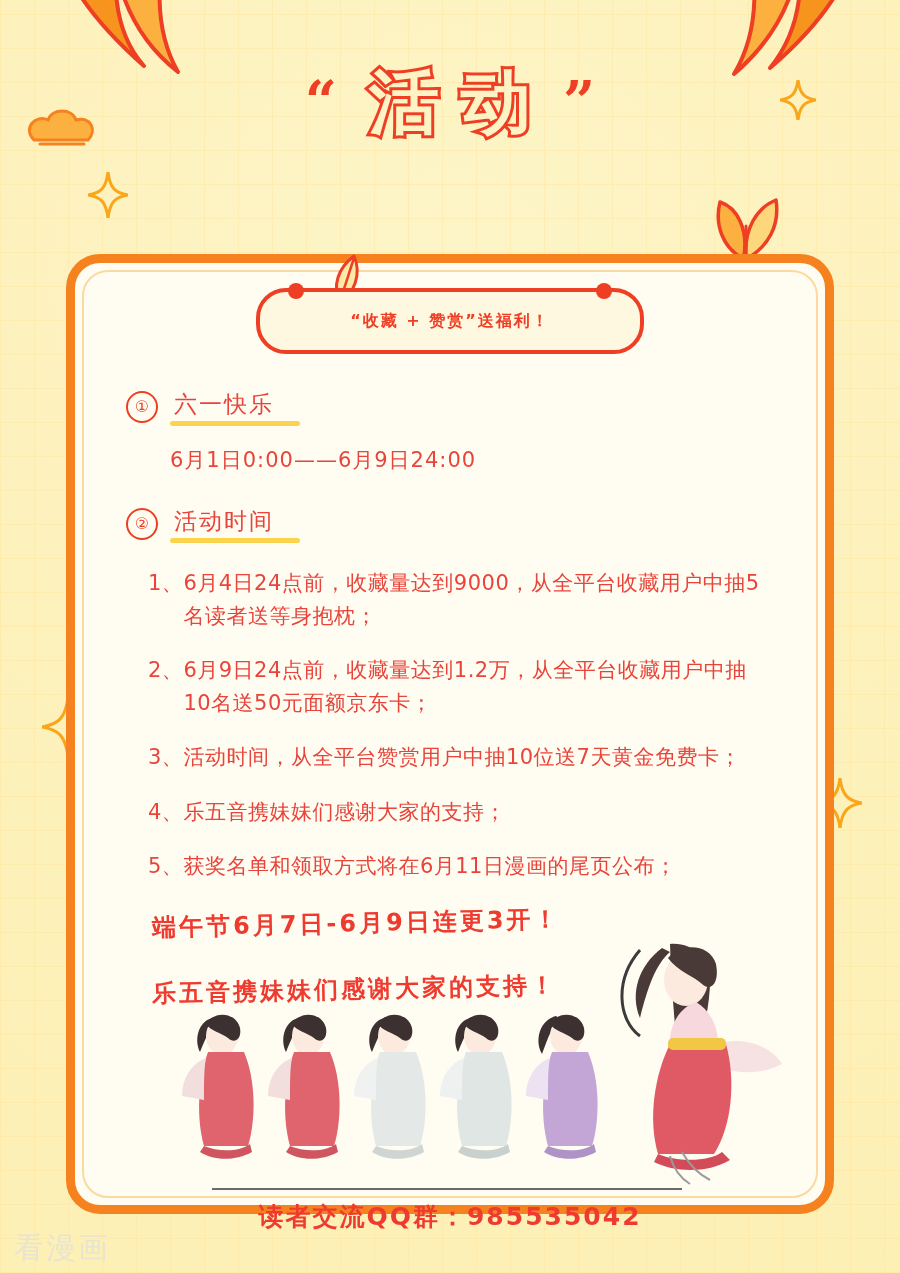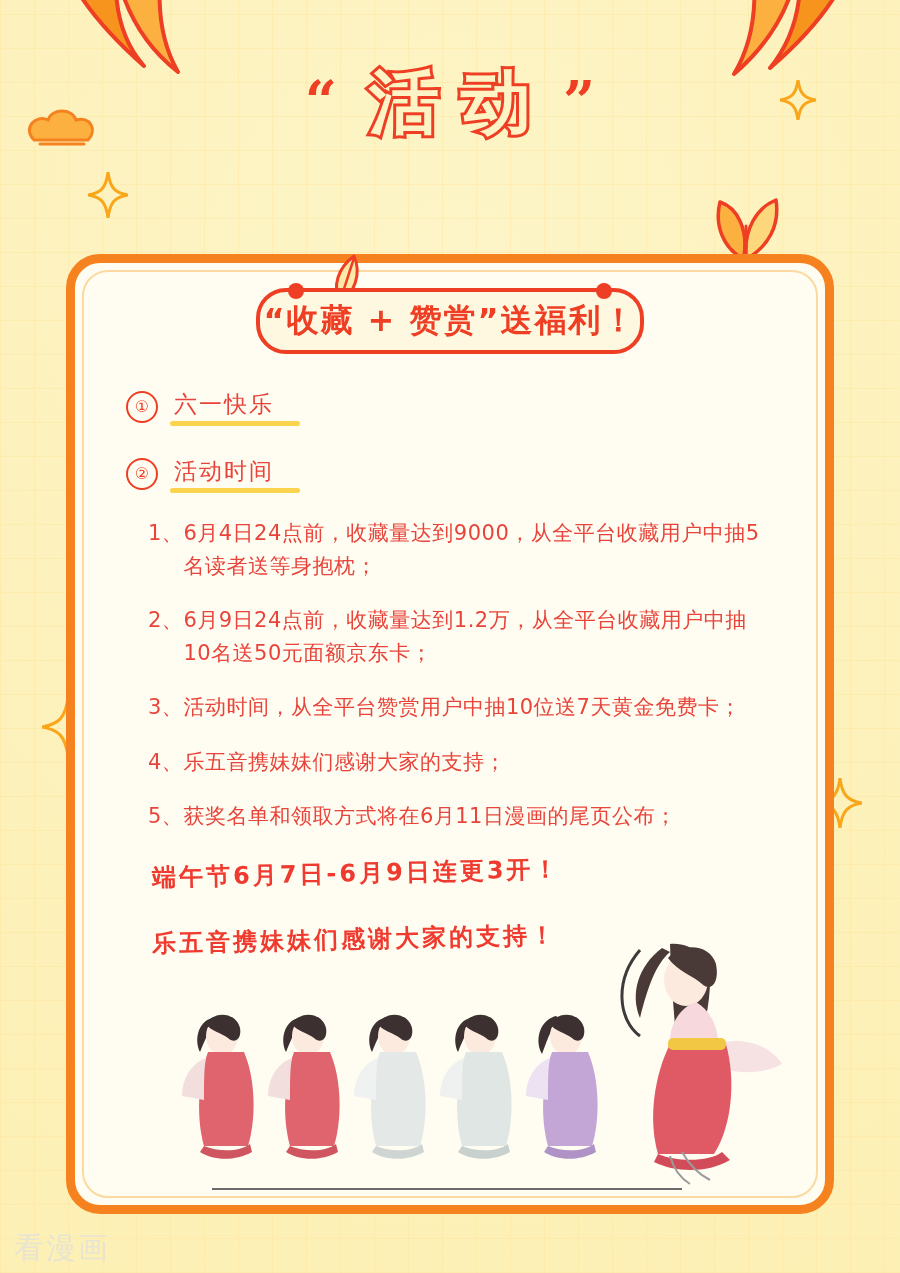--- a/index.html
+++ b/index.html
@@ -113,21 +113,21 @@
     background: #fff8e0;
     border: 4px solid #ee3e24;
     border-radius: 30px;
     display: flex;
     align-items: center;
     justify-content: center;
     z-index: 5;
   }
   .banner-text {
     font-family: "DejaVu Sans", sans-serif;
-    font-size: 32px;
+    font-size: 16px;
     font-weight: bold;
     color: #ee3e24;
     letter-spacing: 2px;
     white-space: nowrap;
   }
   .banner-knob {
     position: absolute;
     width: 16px;
     height: 16px;
     background: #ee3e24;
@@ -355,20 +355,21 @@
     <span class="banner-knob right"></span>
     <span class="banner-text">“收藏 + 赞赏”送福利！</span>
   </div>
 
   <div class="content">
 
     <div class="section-head">
       <span class="num-circle">①</span>
       <span class="sec-title">六一快乐</span>
     </div>
+    <div class="time-line">6月1日0:00——6月9日24:00</div>
 
     <div class="section-head" style="margin-top:32px;">
       <span class="num-circle">②</span>
       <span class="sec-title">活动时间</span>
     </div>
 
     <div class="rules">
       <div class="rule">
         <span class="rule-idx">1、</span>
         <span class="rule-txt">6月4日24点前，收藏量达到9000，从全平台收藏用户中抽5名读者送等身抱枕；</span>
@@ -460,15 +461,16 @@
         <rect x="384" y="114" width="30" height="10" rx="4" fill="#e5d4ea"></rect>
         <path d="M382 112 L418 112 C430 140 430 180 422 206 L378 206 C370 178 372 140 382 112 Z" fill="#c4a6d6"></path>
         <path d="M380 118 C364 124 356 140 356 156 L378 160 C378 142 378 128 380 118 Z" fill="#ece2f2"></path>
         <path d="M378 206 C392 212 414 212 424 204 L426 212 C408 222 386 220 374 212 Z" fill="#b093c6"></path>
       </g>
     </svg>
   </div>
 
   <div class="ground-line"></div>
 
+  <div class="qq-line">读者交流QQ群：985535042</div>
 
   <div class="watermark">看漫画</div>
 </div>
 
 </body></html>

